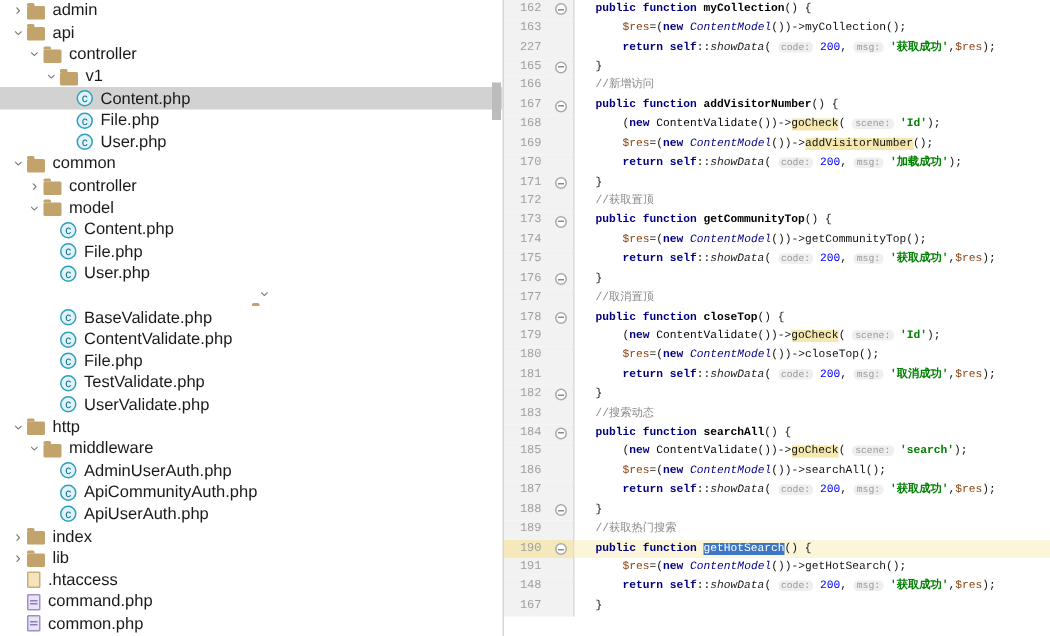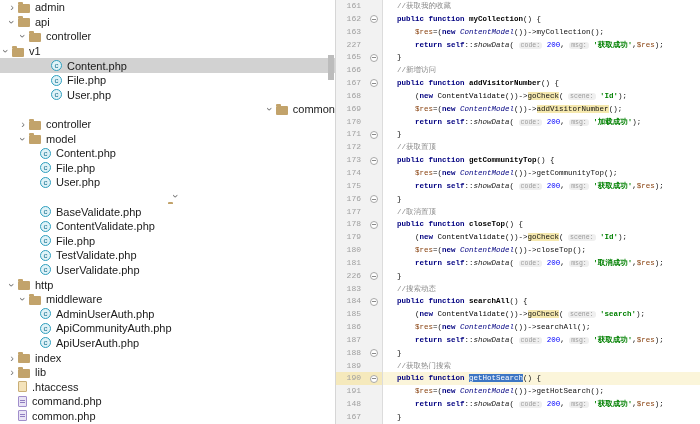--- a/index.html
+++ b/index.html
@@ -73,41 +73,41 @@
         <div class="tree-row" style="padding-left: 6px;">
           <span class="chev open">›</span>
           <span class="icon i-folder"></span>
           <span class="lbl">api</span>
         </div>
         <div class="tree-row" style="padding-left: 17px;">
           <span class="chev open">›</span>
           <span class="icon i-folder"></span>
           <span class="lbl">controller</span>
         </div>
-        <div class="tree-row" style="">
+        <div class="tree-row" style="padding-left: 28px;">
           <span class="chev open">›</span>
           <span class="icon i-folder"></span>
           <span class="lbl">v1</span>
         </div>
         <div class="tree-row selected" style="padding-left: 39px;">
           <span class="chev"></span>
           <span class="icon i-php-class">c</span>
           <span class="lbl">Content.php</span>
         </div>
         <div class="tree-row" style="padding-left: 39px;">
           <span class="chev"></span>
           <span class="icon i-php-class">c</span>
           <span class="lbl">File.php</span>
         </div>
         <div class="tree-row" style="padding-left: 39px;">
           <span class="chev"></span>
           <span class="icon i-php-class">c</span>
           <span class="lbl">User.php</span>
         </div>
-        <div class="tree-row" style="padding-left: 6px; justify-content: flex-end;">
+        <div class="tree-row" style="padding-left: 6px;">
           <span class="chev open">›</span>
           <span class="icon i-folder"></span>
           <span class="lbl">common</span>
         </div>
         <div class="tree-row" style="padding-left: 17px;">
           <span class="chev">›</span>
           <span class="icon i-folder"></span>
           <span class="lbl">controller</span>
         </div>
         <div class="tree-row" style="padding-left: 17px;">
@@ -213,25 +213,20 @@
         <div class="tree-row" style="padding-left: 6px;">
           <span class="chev"></span>
           <span class="lbl"></span>
         </div>
       </div>
     <div class="tree-scrollbar"></div>
   </div>
   <div class="editor">
     <div id="code-lines">
         <div class="cl">
-          <span class="gn">161</span>
-          <span class="fd"></span>
-          <span class="ct"><span class="c">//获取我的收藏</span></span>
-        </div>
-        <div class="cl">
           <span class="gn">162</span>
           <span class="fd">
             <span class="fm"></span>
           </span>
           <span class="ct"><span class="k">public function </span><span class="d">myCollection</span><span class="p">() {</span></span>
         </div>
         <div class="cl">
           <span class="gn">163</span>
           <span class="fd"></span>
           <span class="ct"><span class="p">    </span><span class="v">$res</span><span class="p">=(</span><span class="k">new</span><span class="p"> </span><span class="ci">ContentModel</span><span class="p">())-&gt;myCollection();</span></span>
@@ -332,21 +327,21 @@
           <span class="gn">180</span>
           <span class="fd"></span>
           <span class="ct"><span class="p">    </span><span class="v">$res</span><span class="p">=(</span><span class="k">new</span><span class="p"> </span><span class="ci">ContentModel</span><span class="p">())-&gt;closeTop();</span></span>
         </div>
         <div class="cl">
           <span class="gn">181</span>
           <span class="fd"></span>
           <span class="ct"><span class="p">    </span><span class="k">return</span><span class="p"> </span><span class="k">self</span><span class="p">::</span><span class="mi">showData</span><span class="p">( </span><span class="h">code:</span><span class="p"> </span><span class="n">200</span><span class="p">, </span><span class="h">msg:</span><span class="p"> </span><span class="s">'取消成功'</span><span class="p">,</span><span class="v">$res</span><span class="p">);</span></span>
         </div>
         <div class="cl">
-          <span class="gn">226</span>
+          <span class="gn">182</span>
           <span class="fd">
             <span class="fm"></span>
           </span>
           <span class="ct"><span class="p">}</span></span>
         </div>
         <div class="cl">
           <span class="gn">183</span>
           <span class="fd"></span>
           <span class="ct"><span class="c">//搜索动态</span></span>
         </div>

